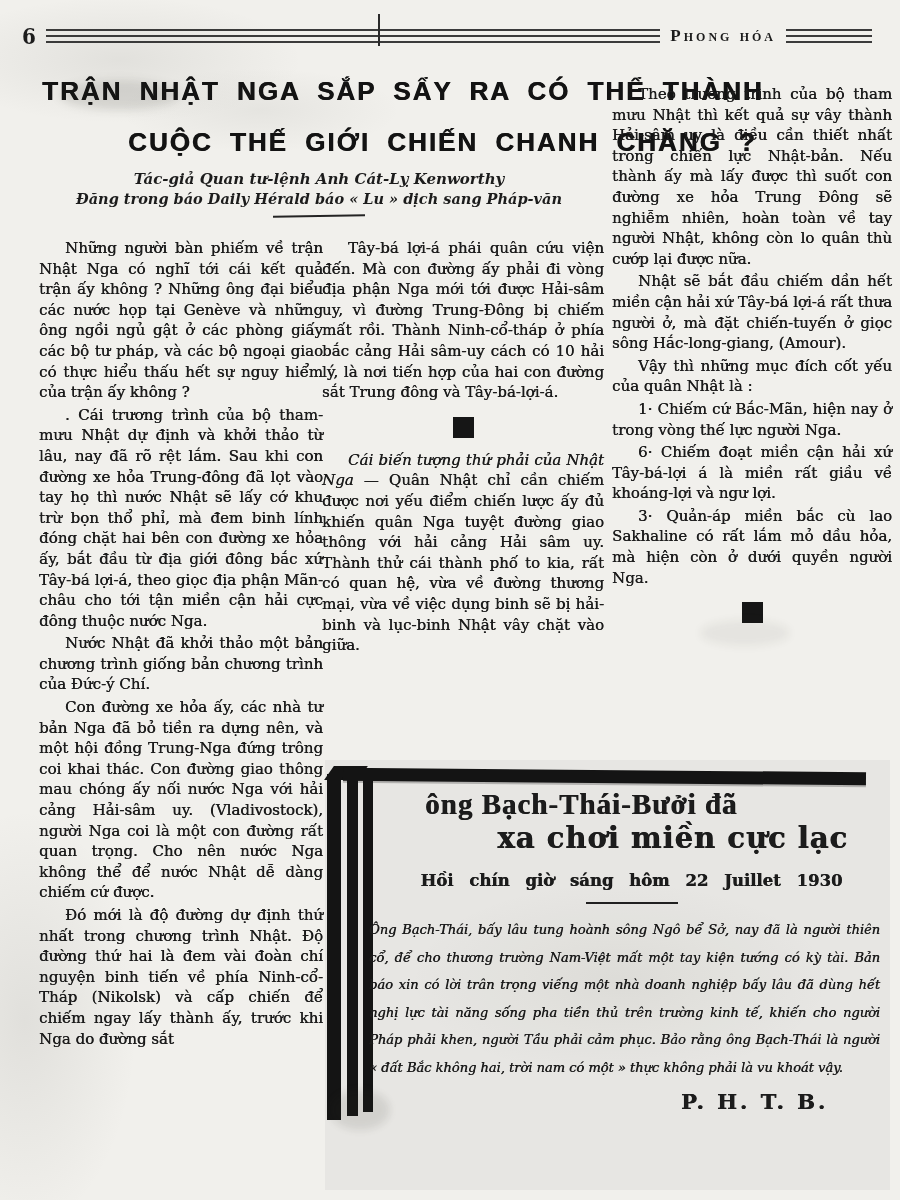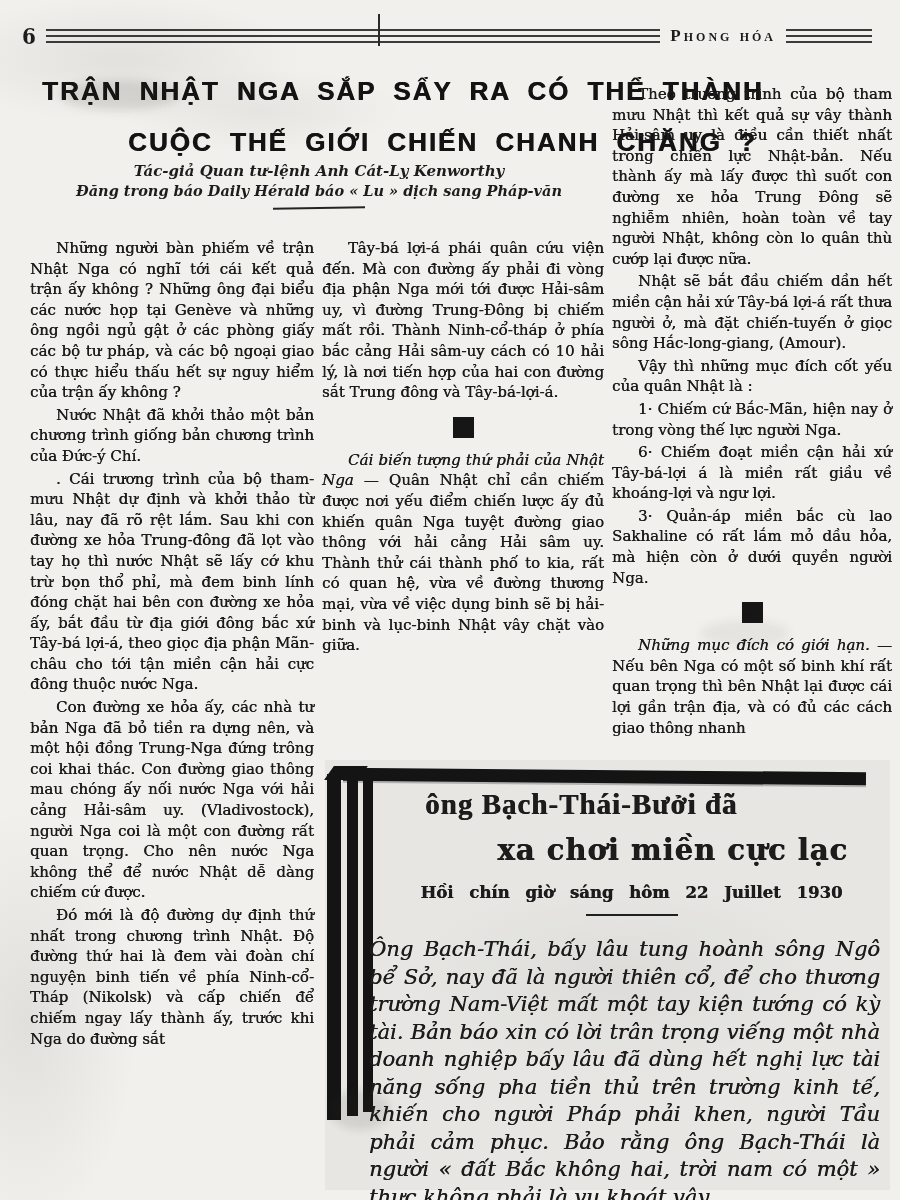--- a/index.html
+++ b/index.html
@@ -38,53 +38,53 @@
   
   .headline-block{position:absolute;left:30px;top:76px;width:578px;}
   .headline-l1,.headline-l2{
     font-family:"Liberation Sans", sans-serif;
     font-weight:bold;font-size:26px;letter-spacing:2px;word-spacing:8px;
     color:#131313;white-space:nowrap;
     text-shadow:0.6px 0 0 #131313;
   }
   .headline-l1{padding-left:12px;}
   .headline-l2{padding-left:98px;margin-top:20px;}
-  .byline{margin-top:4px;text-align:center;font-style:italic;font-weight:bold;font-size:15px;}
+  .byline{margin-top:12px;text-align:center;font-style:italic;font-weight:bold;font-size:15px;}
   .byline.b2{margin-top:2px;font-size:14.5px;}
   .byline-rule{width:92px;height:2px;background:#242424;margin:8px auto 0 auto;transform:rotate(-1deg);}
   
   .col{position:absolute;font-size:15px;line-height:20.6px;text-align:justify;
        text-shadow:0.35px 0 0 currentColor;}
   .col p{margin:0;text-indent:26px;}
   .col p + p{margin-top:2px;}
-  .col1{left:30px;top:238px;width:284px;}
+  .col1{left:39px;top:238px;width:284px;}
   .col2{left:322px;top:238px;width:282px;}
   .col3{left:612px;top:84px;width:280px;}
   .sq-divider{width:21px;height:21px;background:#161616;margin:14px auto 12px auto;}
   em.lead{font-style:italic;}
   
   .obox{position:absolute;left:325px;top:760px;width:565px;height:430px;
         background:rgba(60,60,55,0.05);}
   .obox-topbar{position:absolute;left:18px;right:24px;top:10px;height:13px;background:#141414;
         transform:rotate(0.5deg);box-shadow:0 2px 0 rgba(20,20,20,.25);}
   .obox-corner{position:absolute;left:4px;top:6px;width:34px;height:14px;background:#141414;
         transform:skewX(-35deg);}
   .vbar{position:absolute;top:14px;background:#141414;}
   .vbar.b1{left:2px;width:14px;height:346px;}
   .vbar.b2{left:22px;width:11px;height:342px;}
   .vbar.b3{left:38px;width:10px;height:338px;}
   .obox-content{position:absolute;left:58px;top:28px;right:10px;}
   .obox-title1{font-weight:bold;font-size:29px;padding-left:42px;letter-spacing:1px;
         text-shadow:0.6px 0 0 #181818;font-family:Liberation Serif, serif;}
   .obox-title2{font-weight:bold;font-size:29px;text-align:right;padding-right:32px;
-        margin-top:12px;letter-spacing:1px;text-shadow:0.6px 0 0 #181818;}
+        margin-top:0;letter-spacing:1px;text-shadow:0.6px 0 0 #181818;}
   .obox-subtitle{margin-top:16px;text-align:center;font-weight:bold;font-size:16.5px;
         word-spacing:10px;text-shadow:0.4px 0 0 #181818;}
   .obox-rule{width:92px;height:2px;background:#202020;margin:12px auto 0 auto;}
-  .obox-body{margin-top:20px;font-style:italic;font-size:21px;line-height:27.5px;
+  .obox-body{margin-top:12px;font-style:italic;font-size:13px;line-height:27.5px;
         text-align:justify;text-shadow:0.4px 0 0 currentColor;margin-left:-14px;}
   .obox-signature{margin-top:8px;text-align:right;font-weight:bold;font-size:21px;
         letter-spacing:3px;padding-right:52px;text-shadow:0.6px 0 0 #181818;}
   
   .smudge{position:absolute;background:rgba(40,40,35,.12);border-radius:50%;filter:blur(4px);}
 </style>
 </head>
 <body>
 
 <div class="page">
@@ -100,41 +100,40 @@
   <div class="headline-block">
     <div class="headline-l1">TRẬN NHẬT NGA SẮP SẨY RA CÓ THỂ THÀNH</div>
     <div class="headline-l2">CUỘC THẾ GIỚI CHIẾN CHANH CHĂNG ?</div>
     <div class="byline">Tác-giả Quan tư-lệnh Anh Cát-Lỵ Kenworthy</div>
     <div class="byline b2">Đăng trong báo Daily Hérald báo « Lu » dịch sang Pháp-văn</div>
     <div class="byline-rule"></div>
   </div>
 
   <div class="col col1">
     <p>Những người bàn phiếm về trận Nhật Nga có nghĩ tới cái kết quả trận ấy không ? Những ông đại biểu các nước họp tại Genève và những ông ngồi ngủ gật ở các phòng giấy các bộ tư pháp, và các bộ ngoại giao có thực hiểu thấu hết sự nguy hiểm của trận ấy không ?</p>
+    <p>. Cái trương trình của bộ tham-mưu Nhật dự định và khởi thảo từ lâu, nay đã rõ rệt lắm. Sau khi con đường xe hỏa Trung-đông đã lọt vào tay họ thì nước Nhật sẽ lấy cớ khu trừ bọn thổ phỉ, mà đem binh lính đóng chặt hai bên con đường xe hỏa ấy, bắt đầu từ địa giới đông bắc xứ Tây-bá lợi-á, theo giọc địa phận Mãn-châu cho tới tận miền cận hải cực đông thuộc nước Nga.</p>
     <p>Nước Nhật đã khởi thảo một bản chương trình giống bản chương trình của Đức-ý Chí.</p>
-    <p>. Cái trương trình của bộ tham-mưu Nhật dự định và khởi thảo từ lâu, nay đã rõ rệt lắm. Sau khi con đường xe hỏa Trung-đông đã lọt vào tay họ thì nước Nhật sẽ lấy cớ khu trừ bọn thổ phỉ, mà đem binh lính đóng chặt hai bên con đường xe hỏa ấy, bắt đầu từ địa giới đông bắc xứ Tây-bá lợi-á, theo giọc địa phận Mãn-châu cho tới tận miền cận hải cực đông thuộc nước Nga.</p>
     <p>Con đường xe hỏa ấy, các nhà tư bản Nga đã bỏ tiền ra dựng nên, và một hội đồng Trung-Nga đứng trông coi khai thác. Con đường giao thông mau chóng ấy nối nước Nga với hải cảng Hải-sâm uy. (Vladivostock), người Nga coi là một con đường rất quan trọng. Cho nên nước Nga không thể để nước Nhật dễ dàng chiếm cứ được.</p>
     <p>Đó mới là độ đường dự định thứ nhất trong chương trình Nhật. Độ đường thứ hai là đem vài đoàn chí nguyện binh tiến về phía Ninh-cổ-Tháp (Nikolsk) và cấp chiến để chiếm ngay lấy thành ấy, trước khi Nga do đường sắt</p>
   </div>
 
   <div class="col col2">
     <p>Tây-bá lợi-á phái quân cứu viện đến. Mà con đường ấy phải đi vòng địa phận Nga mới tới được Hải-sâm uy, vì đường Trung-Đông bị chiếm mất rồi. Thành Ninh-cổ-tháp ở phía bắc cảng Hải sâm-uy cách có 10 hải lý, là nơi tiến hợp của hai con đường sắt Trung đông và Tây-bá-lợi-á.</p>
     <div class="sq-divider"></div>
     <p><em class="lead">Cái biến tượng thứ phải của Nhật Nga —</em> <span>Quân Nhật chỉ cần chiếm được nơi yếu điểm chiến lược ấy đủ khiến quân Nga tuyệt đường giao thông với hải cảng Hải sâm uy. Thành thử cái thành phố to kia, rất có quan hệ, vừa về đường thương mại, vừa về việc dụng binh sẽ bị hải-binh và lục-binh Nhật vây chặt vào giữa.</span></p>
   </div>
 
   <div class="col col3">
     <p>Theo trương trình của bộ tham mưu Nhật thì kết quả sự vây thành Hải-sâm uy là điều cần thiết nhất trong chiến lực Nhật-bản. Nếu thành ấy mà lấy được thì suốt con đường xe hỏa Trung Đông sẽ nghiễm nhiên, hoàn toàn về tay người Nhật, không còn lo quân thù cướp lại được nữa.</p>
     <p>Nhật sẽ bắt đầu chiếm dần hết miền cận hải xứ Tây-bá lợi-á rất thưa người ở, mà đặt chiến-tuyến ở giọc sông Hắc-long-giang, (Amour).</p>
     <p>Vậy thì những mục đích cốt yếu của quân Nhật là :</p>
     <p>1· Chiếm cứ Bắc-Mãn, hiện nay ở trong vòng thế lực người Nga.</p>
     <p>6· Chiếm đoạt miền cận hải xứ Tây-bá-lợi á  là miền rất giầu về khoáng-lợi và ngư lợi.</p>
     <p>3· Quản-áp miền bắc cù lao Sakhaline có rất lắm mỏ dầu hỏa, mà hiện còn ở dưới quyền người Nga.</p>
     <div class="sq-divider"></div>
-    <p><em class="lead">Những mục đích có giới hạn. —</em> <span>Nếu bên Nga có một số binh khí rất quan trọng thì bên Nhật lại được cái lợi gần trận địa, và có đủ các cách giao thông nhanh</span></p>
   </div>
 
   <div class="obox">
     <div class="obox-corner"></div>
     <div class="obox-topbar"></div>
     <div class="vbar b1"></div>
     <div class="vbar b2"></div>
     <div class="vbar b3"></div>
     <div class="obox-content">
       <div class="obox-title1">ông Bạch-Thái-Bưởi đã</div>

